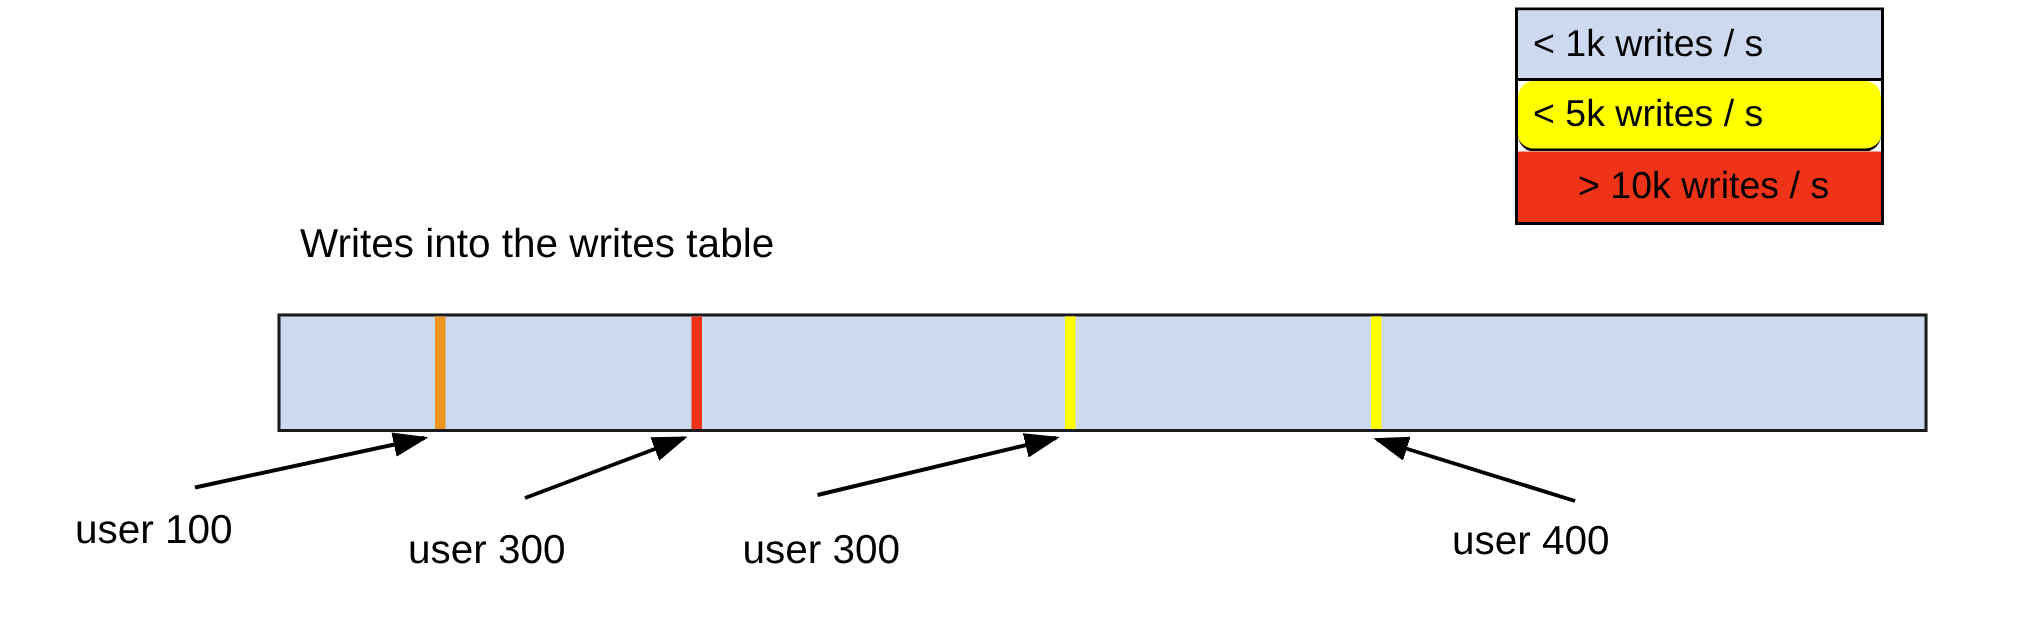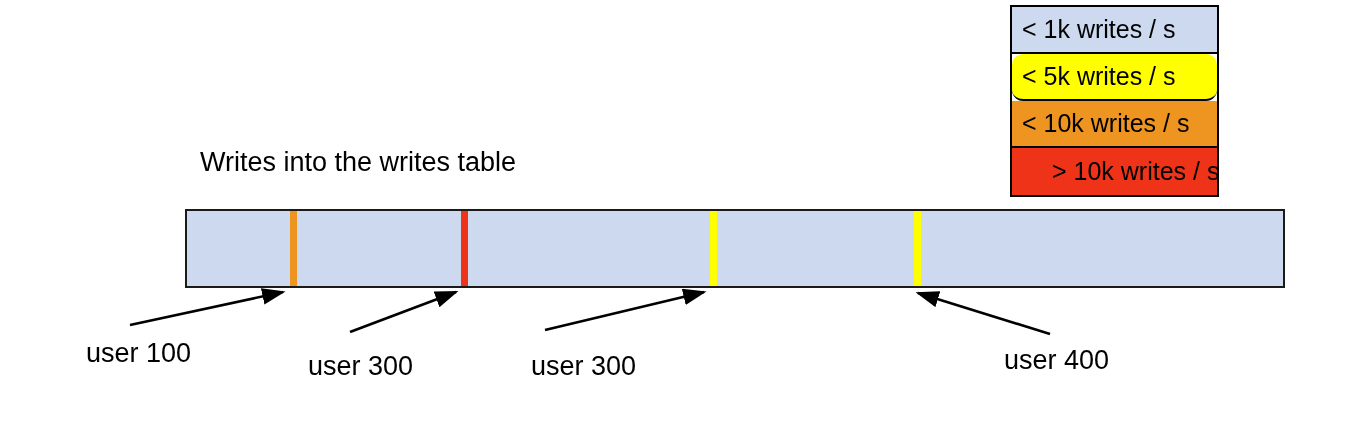--- a/index.html
+++ b/index.html
@@ -20,21 +20,21 @@
     left: 0; top: 0;
     width: 1350px;
     height: 422px;
   }
 
   
   .legend {
     position: absolute;
     left: 1010px;
     top: 5px;
-    width: 209px;
+    width: 246px;
     border: 2px solid #000000;
     box-sizing: border-box;
   }
   .legend-row {
     height: 47px;
     box-sizing: border-box;
     border-bottom: 2px solid #000000;
     display: flex;
     align-items: center;
     padding-left: 10px;
@@ -70,21 +70,20 @@
     bottom: 0;
     width: 7px;
   }
 
   
   .ann-label {
     position: absolute;
     font-size: 27px;
     line-height: 1;
     white-space: nowrap;
-    margin-left: 36px;
   }
 
   
   #arrows {
     position: absolute;
     left: 0; top: 0;
     width: 1350px;
     height: 422px;
     pointer-events: none;
   }
@@ -93,23 +92,20 @@
 <body>
 
 <div id="stage">
 
   <div class="legend">
     <div class="legend-row" style="background:#ccd9ef;">
       <span>&lt; 1k writes / s</span>
     </div>
     <div class="legend-row" style="background:#ffff00;border-radius:11px;">
       <span>&lt; 5k writes / s</span>
-    </div>
-    <div class="legend-row" style="background:#ed9520;">
-      <span>&lt; 10k writes / s</span>
     </div>
     <div class="legend-row" style="background:#ee3318;padding-left:40px;">
       <span>&gt; 10k writes / s</span>
     </div>
   </div>
 
   <div class="chart-title">Writes into the writes table</div>
 
   <div class="bar" style="background:#ccd9ef;">
     <div class="marker" style="left:103px;background:#ed9520;"></div>

